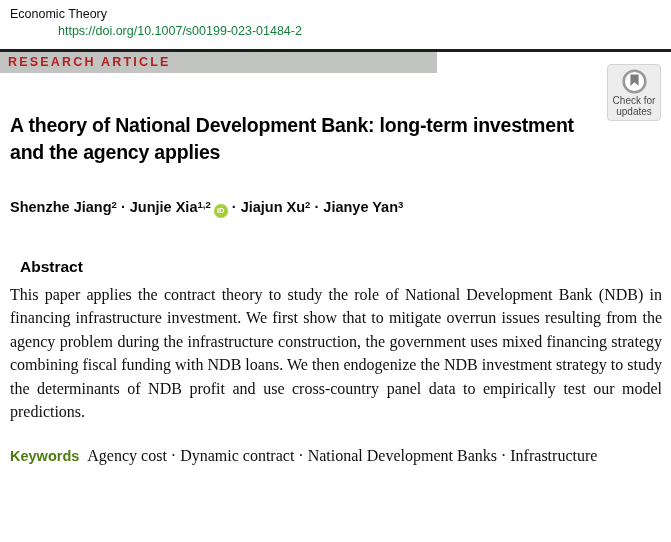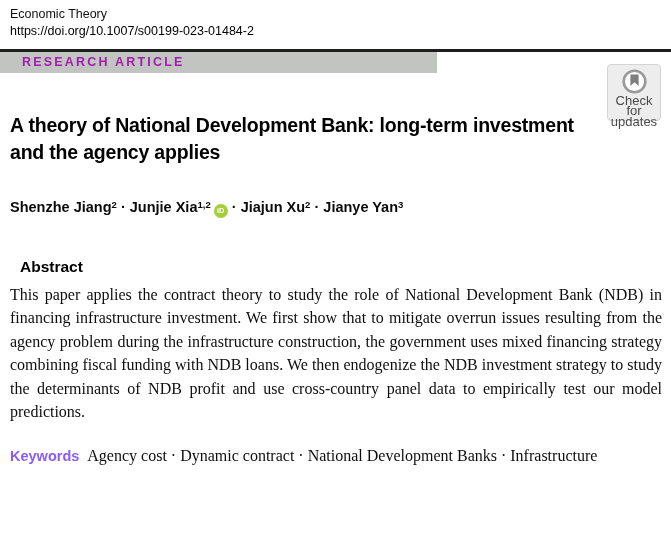--- a/index.html
+++ b/index.html
@@ -9,50 +9,50 @@
     font-family: "Liberation Sans", sans-serif;
     color: #111;
     overflow: hidden;
   }
   .page { position: relative; width: 668px; height: 542px; }
 
   .journal-header {
     position: absolute; left: 10px; top: 6px;
     font-size: 12.5px; line-height: 17px; color: #0f0f0f;
   }
-  .doi { color: #000000; text-decoration: none; }
+  .doi { color: #15803d; text-decoration: none; margin-left: 48px; }
 
   .top-rule {
     position: absolute; left: 0; top: 49px;
     width: 671px; height: 3px; background: #1d1d1d;
   }
   .banner {
     position: absolute; left: 0; top: 52px;
     width: 437px; height: 21px;
     background: #c2c4c2;
   }
   .banner span {
-    display: block; padding-left: 22px;
+    display: block; padding-left: 8px;
     font-size: 12.5px; font-weight: bold; letter-spacing: 2.2px;
-    line-height: 21px; color: #a21caf;
+    line-height: 21px; color: #b91c1c;
   }
 
   .badge {
     position: absolute; left: 607px; top: 64px;
     width: 54px; height: 57px;
     background: #ededed;
     border: 1px solid #d4d4d4;
     border-radius: 4px;
     box-sizing: border-box;
     text-align: center;
     cursor: pointer;
   }
   .badge svg { display: block; margin: 3px auto 0 auto; }
   .badge .badge-text {
-    font-size: 13px; line-height: 10px; color: #4a4a4a;
+    font-size: 10px; line-height: 10px; color: #4a4a4a;
     margin-top: 1px;
   }
 
   .article-title {
     position: absolute; left: 10px; top: 112px;
     width: 600px; margin: 0;
     font-size: 19.5px; line-height: 27px; font-weight: bold;
     letter-spacing: -0.2px; color: #000;
   }
 
@@ -88,21 +88,21 @@
   }
 
   .kv-line {
     position: absolute; left: 10px;
     width: 610px;
     font-family: "Liberation Serif", serif;
     font-size: 16px; line-height: 23.4px; color: #0e0e0e;
   }
   .kv-line .label {
     font-family: "Liberation Sans", sans-serif;
-    font-size: 14.5px; font-weight: bold; color: #8b5cf6;
+    font-size: 14.5px; font-weight: bold; color: #4d7c0f;
     margin-right: 8px;
   }
   .keywords-line { top: 444px; }
   .jel-line { top: 511px; }
 </style>
 </head>
 <body>
 
 <div class="page">
 

